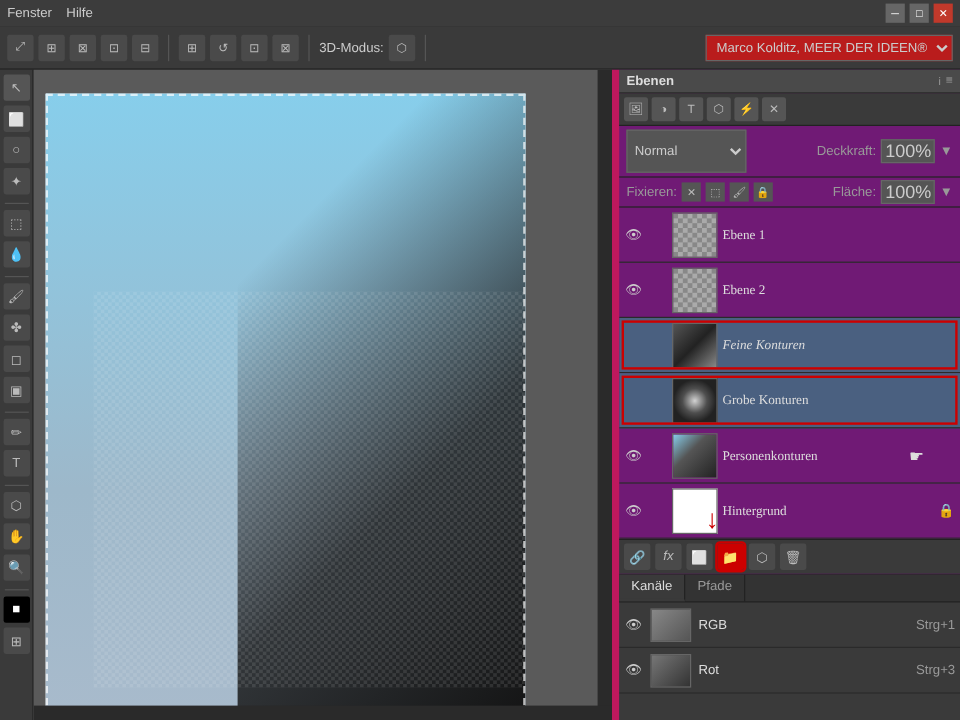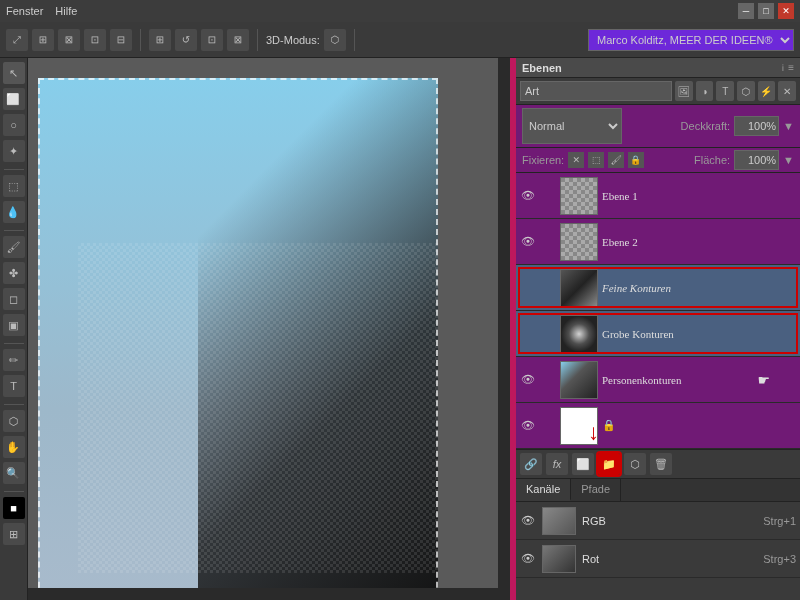--- a/index.html
+++ b/index.html
@@ -72,21 +72,21 @@
       background: #4a4a4a;
       display: flex;
       align-items: center;
       justify-content: center;
       font-size: 10px;
       color: #bbb;
       cursor: pointer;
       border-radius: 2px;
     }
     .toolbar-dropdown {
-      background: #6d28d9;
+      background: #b91c1c;
       border: 1px solid #666;
       color: #ccc;
       font-size: 11px;
       padding: 2px 4px;
       height: 22px;
     }
     .toolbar-label {
       font-size: 11px;
       color: #ccc;
     }
@@ -257,21 +257,21 @@
     }
     .blend-label {
       font-size: 11px;
       color: #999;
       margin-left: auto;
     }
     .blend-value {
       background: #555;
       border: 1px solid #666;
       color: #ccc;
-      font-size: 11px;
+      font-size: 15px;
       height: 20px;
       width: 45px;
       padding: 0 2px;
       text-align: right;
     }
 
     .fix-row {
       display: flex;
       align-items: center;
       padding: 2px 6px;
@@ -549,21 +549,20 @@
 
       <div class="panel-header">
         <span class="panel-title">Ebenen</span>
         <div style="display:flex;gap:4px;align-items:center;">
           <span style="font-size:9px;color:#999;">ℹ</span>
           <span class="panel-menu-btn">≡</span>
         </div>
       </div>
 
       <div class="layers-toolbar">
-        <input class="search-box" type="text" placeholder="Art" value="Art" style="">
         <div class="layers-icon-btn">🖼</div>
         <div class="layers-icon-btn">◑</div>
         <div class="layers-icon-btn">T</div>
         <div class="layers-icon-btn">⬡</div>
         <div class="layers-icon-btn">⚡</div>
         <div class="layers-icon-btn">✕</div>
       </div>
 
       <div class="blend-row">
         <select class="blend-select">
@@ -631,20 +630,21 @@
           </div>
           <span class="layer-name">Personenkonturen</span>
 
           <span style="position:absolute;right:30px;font-size:14px;color:#ddd;">☛</span>
         </div>
 
         <div class="layer-item">
           <div class="layer-eye">👁</div>
           <div class="layer-link"></div>
           <div class="layer-thumb layer-thumb-white"></div>
+          <span class="layer-name">Hintergrund</span>
           <span class="layer-lock">🔒</span>
         </div>
 
       </div>
 
       <div class="panel-bottom" style="position:relative;">
         <div class="panel-bottom-btn">🔗</div>
         <div class="panel-bottom-btn" style="font-style:italic;">fx</div>
         <div class="panel-bottom-btn">⬜</div>
         <div class="panel-bottom-btn" style="background:#cc0000;outline:2px solid #cc0000;">📁</div>

